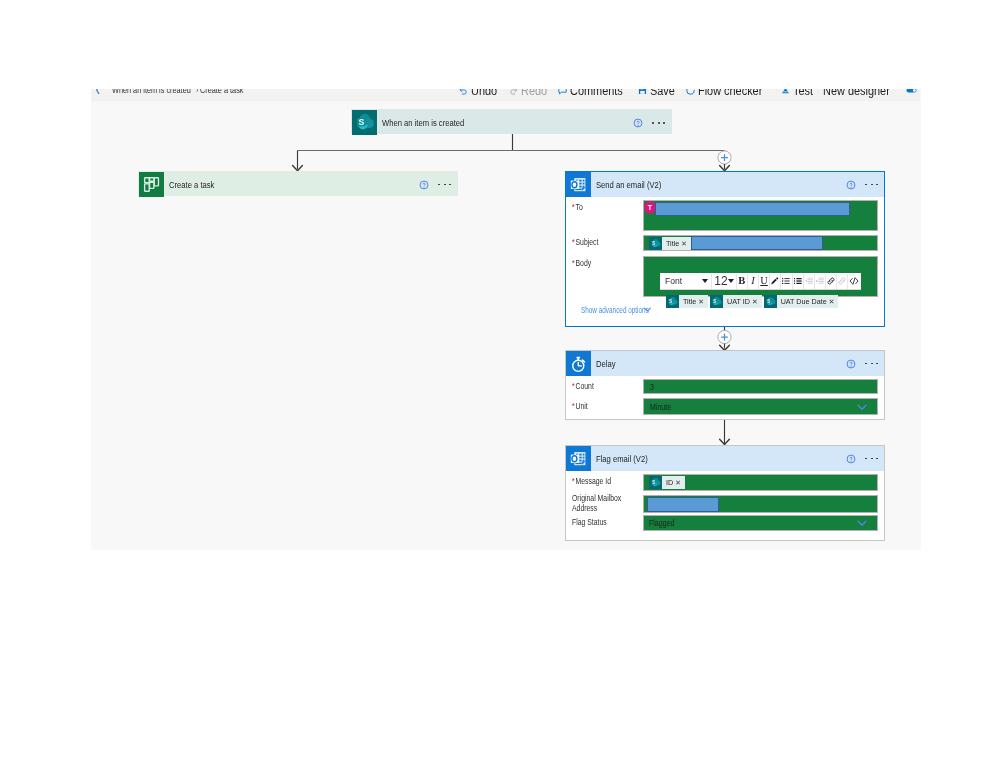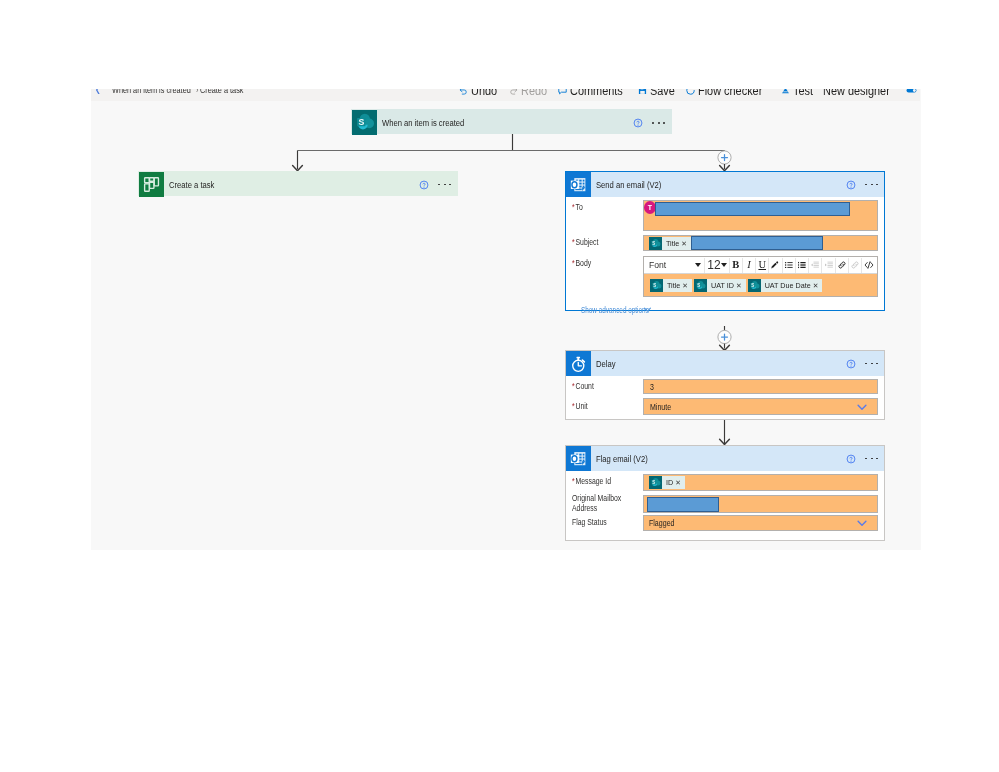--- a/index.html
+++ b/index.html
@@ -40,21 +40,21 @@
 
   
   .collapsed{border:1px solid transparent;}
 
   
   .open{background:#ffffff;border:1px solid #c8c6c4;}
   .open.sel{border:1px solid #0078d4;}
   .open .body{position:relative;width:100%;height:calc(100% - 25px);}
   .lbl{font-size:8.6px;color:#323130;line-height:10px;transform:scaleX(0.8);transform-origin:left center;}
   .lbl .req{color:#a4262c;margin-right:1px;}
-  .fieldbox{border:1px solid #b3b0ad;background:#fdba74;box-sizing:border-box;position:absolute;}
+  .fieldbox{border:1px solid #b3b0ad;background:#15803d;box-sizing:border-box;position:absolute;}
 
   .advlink{font-size:8.3px;color:#4a90d9;display:flex;align-items:center;gap:3px;}
   .advlink span:first-child{display:inline-block;transform:scaleX(0.77);transform-origin:left center;}
 
   
   .token{display:inline-flex;align-items:center;height:13px;background:#e1eeed;margin:0;}
   .token .tico{width:13px;height:13px;display:block;line-height:0;}
   .token .tlbl{font-size:7.2px;color:#201f1e;padding:0 2px 0 4px;white-space:nowrap;line-height:13px;}
   .token .tx{font-size:6.8px;color:#3b3a39;padding-right:4px;line-height:13px;}
 
@@ -229,21 +229,21 @@
             </span>
           <span class="dots" data-name="more-commands-icon">
               <i></i>
               <i></i>
               <i></i>
             </span>
         </div>
       </div>
     </div>
 
-    <div class="card open sel" id="card-email" style="left:474px;top:70px;width:320px;height:140px;" data-name="flow-node-send-an-email">
+    <div class="card open sel" id="card-email" style="left:474px;top:70px;width:320px;height:156px;" data-name="flow-node-send-an-email">
       <div class="hdr" style="height:25px;background:#d4e7f8;">
         <div class="ico" style="background:#0f78d4" data-name="office365-outlook-icon">
             <svg width="25" height="25" viewBox="0 0 32 32" xmlns="http://www.w3.org/2000/svg">
               <rect x="10.6" y="7.8" width="14.2" height="16.8" fill="#ffffff" fill-opacity="0.88"></rect>
               <g fill="#0f78d4">
                 <rect x="12.6" y="9.8" width="3.0" height="2.4"></rect>
                 <rect x="17.0" y="9.8" width="3.0" height="2.4"></rect>
                 <rect x="21.4" y="9.8" width="2.2" height="2.4"></rect>
                 <rect x="12.6" y="13.6" width="3.0" height="2.4"></rect>
                 <rect x="17.0" y="13.6" width="3.0" height="2.4"></rect>
@@ -292,21 +292,21 @@
                   <path d="M20.1 18.8a6.1 6.1 0 0 1-6.1 6.1 6.1 6.1 0 0 1-6.1-6.1z" fill="#22bcd2"></path>
                   <rect x="6.6" y="10.1" width="10.6" height="10.6" rx="0.6" fill="#0e8c95"></rect>
                   <text x="11.9" y="18.6" font-family="Liberation Sans,sans-serif" font-size="11.2" font-weight="bold" fill="#eefafb" fill-opacity="0.92" text-anchor="middle">S</text>
                 </svg></span>
               <span class="tlbl" data-name="token-label">Title</span>
               <span class="tx" data-name="remove-token-icon">✕</span>
             </span>
             <span class="redact" data-name="redacted-value" style="width:130px;height:12px"></span>
           </div>
           <div class="lbl" data-name="field-label" style="position:absolute;left:6px;top:61px;width:70px;"><span class="req" data-name="required-asterisk">*</span>Body</div>
-          <div class="fieldbox" data-name="body-editor" style="position:absolute;left:77px;top:59px;width:235px;height:41px;padding:0;">
+          <div class="fieldbox" data-name="body-editor" style="position:absolute;left:77px;top:59px;width:235px;height:41px;padding:16px;">
             <div class="rtebar" data-name="rich-text-toolbar">
               <span class="b" data-name="font-family-dropdown" style="width:57px;justify-content:space-between;padding:0 3px 0 3px;">
                 <span style="font-size:8.6px;color:#323130;line-height:1" data-name="font-family-label">Font</span>
                 <span data-name="chevron-down-icon" class="caret"></span>
               </span>
               <span class="rtedv" data-name="toolbar-divider"></span>
               <span class="b" data-name="font-size-dropdown" style="width:21px;justify-content:space-between;padding:0 2px 0 2px;">
                 <span style="font-size:12px;color:#323130;line-height:1" data-name="font-size-label">12</span>
                 <span data-name="chevron-down-icon" class="caret"></span>
               </span>

